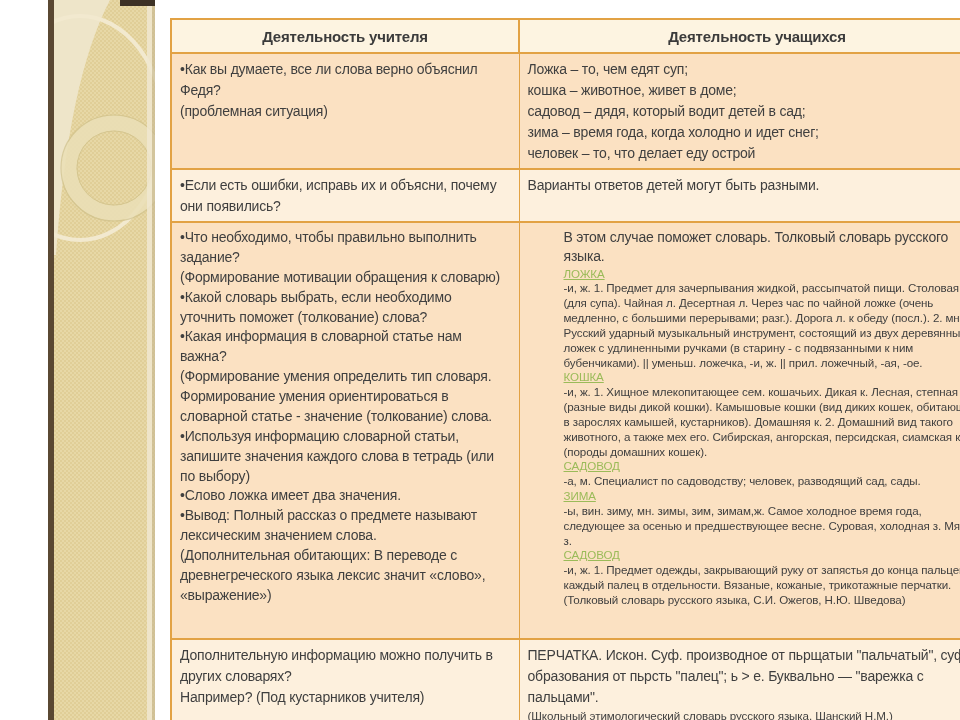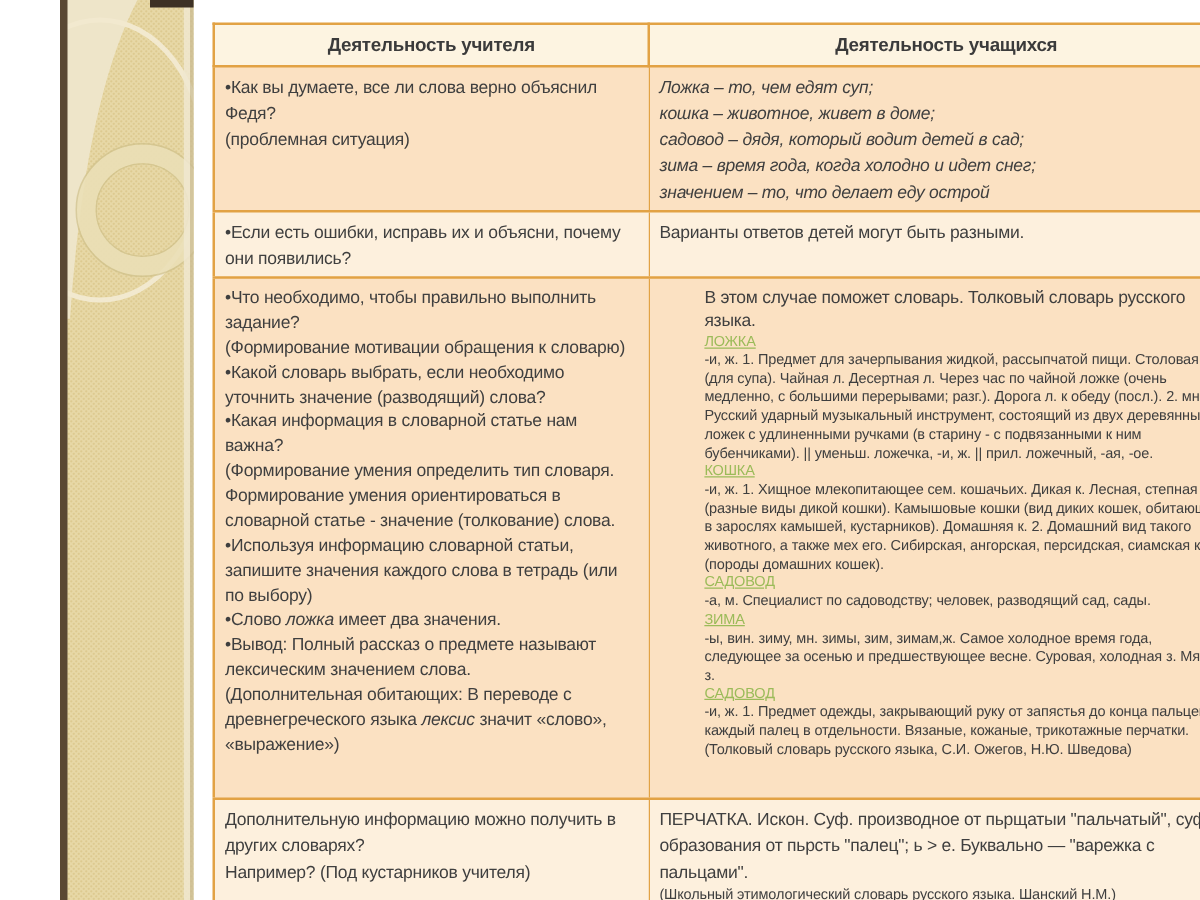--- a/index.html
+++ b/index.html
@@ -32,21 +32,21 @@
     border-top:2px solid var(--border,#e2a244);
     vertical-align:top;padding:5px 8px 4px 8px;
   }
   tr.dark td{background:var(--band-dark,#fbe1c2);}
   tr.light td{background:var(--band-light,#fdf0dd);}
   .para{font-size:14px;line-height:1.5;letter-spacing:-0.2px;margin:0;}
   .para.sm{font-size:11.6px;line-height:1.3;letter-spacing:-0.1px;}
   tr.r2 td.c0 .para{font-size:14px;line-height:1.42;}
   tr.r2 td.c1 .para{line-height:1.38;padding-left:36px;}
   tr.r2 td.c1 .para.sm{line-height:1.28;}
-  .italic{font-style:italic;}
+  .italic{}
   .link{
     color:var(--link,#9bbb59);
     text-decoration:underline;cursor:pointer;
   }
 </style>
 </head>
 <body>
 
 <div class="slide">
 
@@ -85,36 +85,36 @@
         <tr class="dark r0" style="height: 108px;">
           <td class="c0">
             <div class="para"><span>•Как вы думаете, все ли слова верно объяснил Федя?</span></div>
             <div class="para"><span>(проблемная ситуация)</span></div>
           </td>
           <td class="c1">
             <div class="para"><span class="italic">Ложка – то, чем едят суп;</span></div>
             <div class="para"><span class="italic">кошка – животное, живет в доме;</span></div>
             <div class="para"><span class="italic">садовод – дядя, который водит детей в сад;</span></div>
             <div class="para"><span class="italic">зима – время года, когда холодно и идет снег;</span></div>
-            <div class="para"><span class="italic">значением – то, что делает еду острой</span></div>
+            <div class="para"><span class="italic">человек – то, что делает еду острой</span></div>
           </td>
         </tr>
         <tr class="light r1" style="height: 50px;">
           <td class="c0">
             <div class="para"><span>•Если есть ошибки, исправь их и объясни, почему они появились?</span></div>
           </td>
           <td class="c1">
             <div class="para"><span>Варианты ответов детей могут быть разными.</span></div>
           </td>
         </tr>
         <tr class="dark r2" style="height: 417px;">
           <td class="c0">
             <div class="para"><span>•Что необходимо, чтобы правильно выполнить задание?</span></div>
             <div class="para"><span>(Формирование мотивации  обращения к словарю)</span></div>
-            <div class="para"><span>•Какой словарь выбрать, если необходимо уточнить значение (разводящий) слова?</span></div>
+            <div class="para"><span>•Какой словарь выбрать, если необходимо уточнить поможет (толкование) слова?</span></div>
             <div class="para"><span>•Какая информация в словарной статье нам важна?</span></div>
             <div class="para"><span>(Формирование умения определить тип словаря. Формирование умения ориентироваться в словарной статье - значение (толкование) слова.</span></div>
             <div class="para"><span>•Используя информацию словарной статьи, запишите значения каждого слова в тетрадь (или по выбору)</span></div>
             <div class="para"><span>•Слово </span><span class="italic">ложка</span><span>  имеет два значения.</span></div>
             <div class="para"><span>•Вывод: Полный рассказ о предмете называют лексическим значением слова.</span></div>
             <div class="para"><span>(Дополнительная обитающих: В переводе с древнегреческого языка </span><span class="italic">лексис</span><span> значит «слово», «выражение»)</span></div>
           </td>
           <td class="c1">
             <div class="para"><span>В этом случае поможет словарь. Толковый словарь русского языка.</span></div>
             <div class="para sm"><span class="link">ЛОЖКА</span></div>

